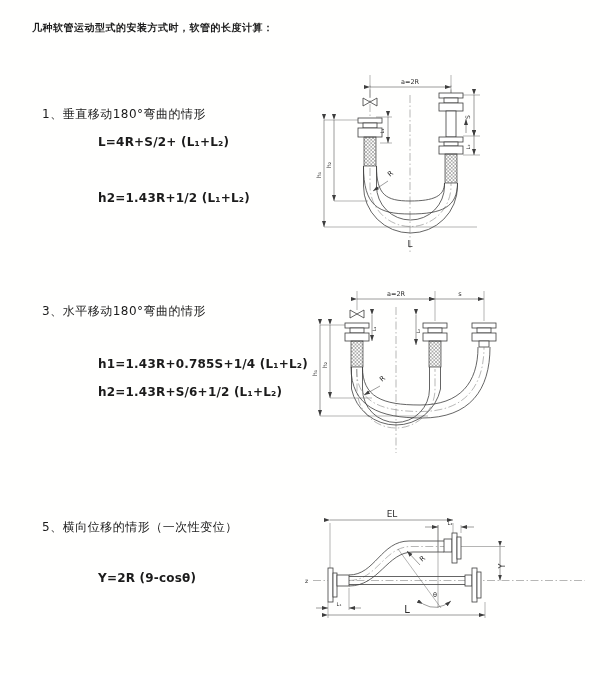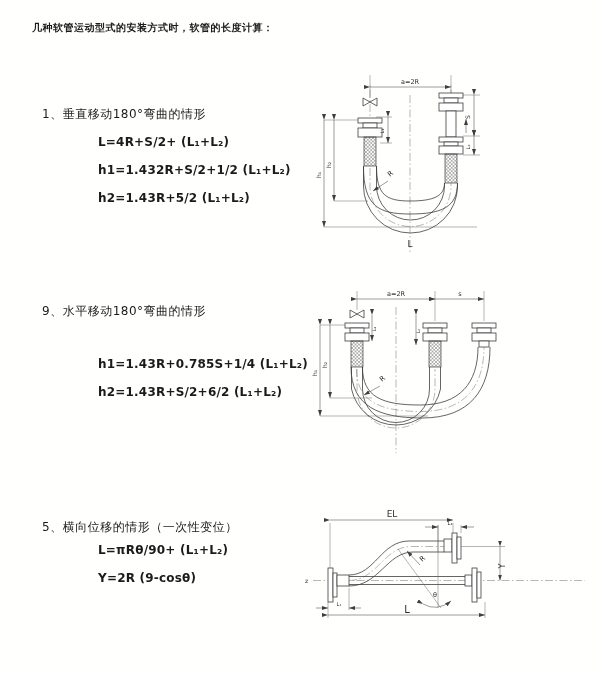--- a/index.html
+++ b/index.html
@@ -20,22 +20,21 @@
 </style>
 </head>
 <body>
 
 <div class="page">
 
   <div class="title">几种软管运动型式的安装方式时，软管的长度计算：</div>
 
   <div class="heading" style="top:106px">1、垂直移动180°弯曲的情形</div>
   <div class="formula" style="top:135px">L=4R+S/2+ (L₁+L₂)</div>
-  <div class="formula" style="top:163px">h1=1.432R+S/2+1/2 (L₁+L₂)</div>
-  <div class="formula" style="top:191px">h2=1.43R+5/2 (L₁+L₂)</div>
+  <div class="formula" style="top:191px">h2=1.43R+1/2 (L₁+L₂)</div>
 
   <svg style="left:310px;top:75px" width="270" height="185" viewBox="0 0 270 185">
     <defs>
       <marker id="ar1" markerWidth="7" markerHeight="5" refX="6" refY="2" orient="auto" markerUnits="userSpaceOnUse">
         <path d="M0,0 L6,2 L0,4 Z" fill="#3e3e3e"></path>
       </marker>
       <pattern id="hch1" width="3.5" height="3.5" patternUnits="userSpaceOnUse">
         <path d="M0,3.5 L3.5,0 M0,0 L3.5,3.5" stroke="#5a5a5a" stroke-width="0.45"></path>
       </pattern>
     </defs>
@@ -95,23 +94,23 @@
     <path class="thin" d="M153,20 H170 M153,61 H170 M153,80 H170"></path>
     <line class="dim" x1="164" y1="20" x2="164" y2="61" marker-start="url(#ar1)" marker-end="url(#ar1)"></line>
     <text x="160" y="42" font-size="6" text-anchor="middle" transform="rotate(-90 160 42)">S</text>
     <line class="dim" x1="164" y1="61" x2="164" y2="80" marker-start="url(#ar1)" marker-end="url(#ar1)"></line>
     <text x="160" y="72" font-size="5" text-anchor="middle" transform="rotate(-90 160 72)">L₂</text>
     <line class="dim" x1="156" y1="58" x2="156" y2="44" marker-end="url(#ar1)"></line>
 
     <text x="100" y="172" font-size="9" text-anchor="middle">L</text>
   </svg>
 
-  <div class="heading" style="top:303px">9、水平移动180°弯曲的情形</div>
+  <div class="heading" style="top:303px">3、水平移动180°弯曲的情形</div>
   <div class="formula" style="top:357px">h1=1.43R+0.785S+1/4 (L₁+L₂)</div>
-  <div class="formula" style="top:385px">h2=1.43R+S/2+6/2 (L₁+L₂)</div>
+  <div class="formula" style="top:385px">h2=1.43R+S/6+1/2 (L₁+L₂)</div>
 
   <svg style="left:310px;top:285px" width="280" height="175" viewBox="0 0 280 175">
     <defs>
       <marker id="ar2" markerWidth="7" markerHeight="5" refX="6" refY="2" orient="auto" markerUnits="userSpaceOnUse">
         <path d="M0,0 L6,2 L0,4 Z" fill="#3e3e3e"></path>
       </marker>
       <pattern id="hch2" width="3.5" height="3.5" patternUnits="userSpaceOnUse">
         <path d="M0,3.5 L3.5,0 M0,0 L3.5,3.5" stroke="#5a5a5a" stroke-width="0.45"></path>
       </pattern>
     </defs>
@@ -168,21 +167,20 @@
     <line class="dim" x1="20" y1="40" x2="20" y2="113" marker-start="url(#ar2)" marker-end="url(#ar2)"></line>
     <text x="17" y="80" font-size="6" text-anchor="middle" transform="rotate(-90 17 80)">h₂</text>
 
     <line class="dim" x1="62" y1="30" x2="62" y2="56" marker-start="url(#ar2)" marker-end="url(#ar2)"></line>
     <text x="66" y="44" font-size="4.8" text-anchor="middle" transform="rotate(-90 66 44)">L₁</text>
     <line class="dim" x1="106" y1="30" x2="106" y2="60" marker-start="url(#ar2)" marker-end="url(#ar2)"></line>
     <text x="110" y="46" font-size="4.8" text-anchor="middle" transform="rotate(-90 110 46)">L₂</text>
   </svg>
 
   <div class="heading" style="top:519px">5、横向位移的情形（一次性变位）</div>
-  <div class="formula" style="top:543px">L=πRθ/90+ (L₁+L₂)</div>
   <div class="formula" style="top:571px">Y=2R (9-cosθ)</div>
 
   <svg style="left:295px;top:505px" width="295" height="145" viewBox="0 0 295 145">
     <defs>
       <marker id="ar3" markerWidth="7" markerHeight="5" refX="6" refY="2" orient="auto" markerUnits="userSpaceOnUse">
         <path d="M0,0 L6,2 L0,4 Z" fill="#3e3e3e"></path>
       </marker>
     </defs>
 
     <path class="cl" d="M18,75.5 H290"></path>

